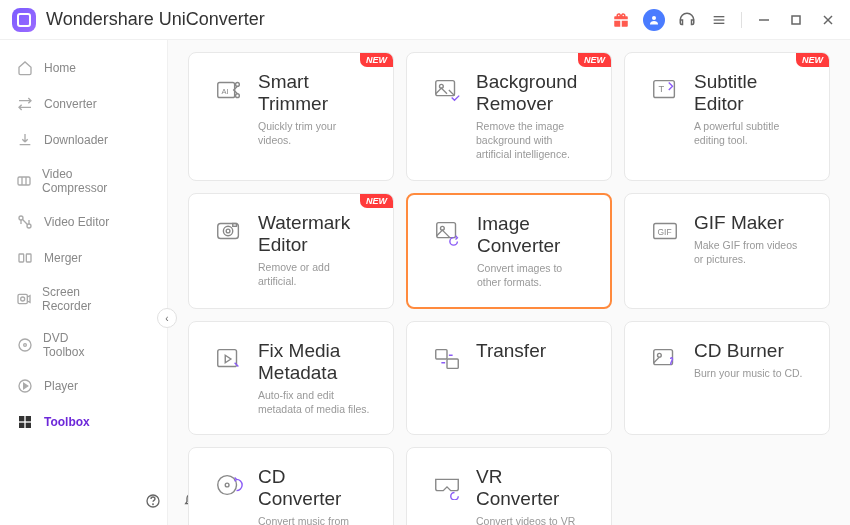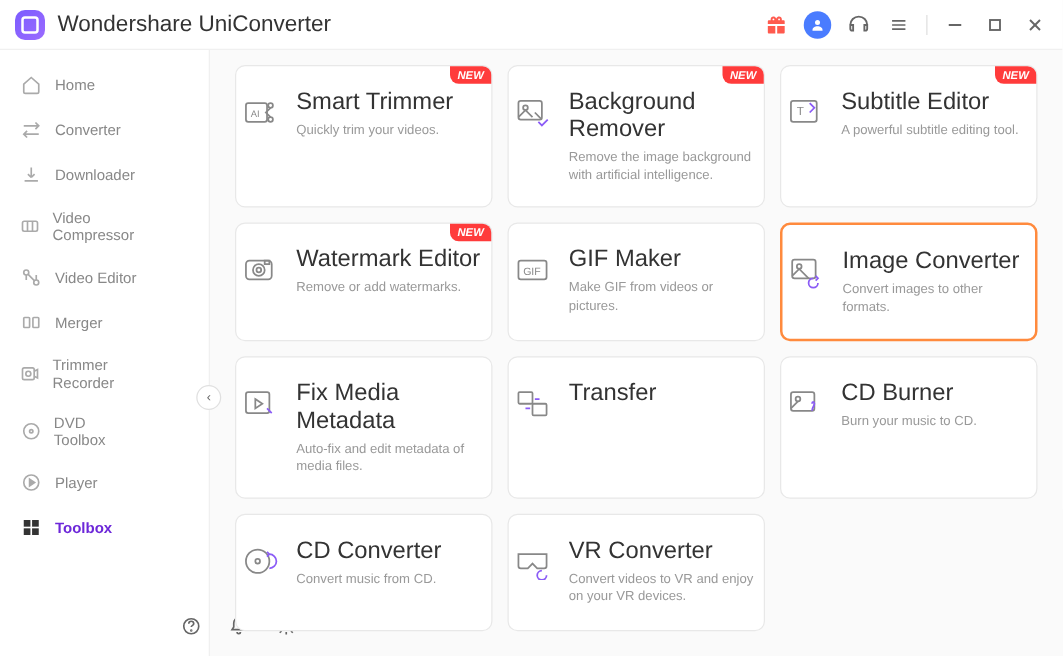--- a/index.html
+++ b/index.html
@@ -15,21 +15,21 @@
     .main { display: flex; height: calc(100% - 40px); }
     .sidebar { width: 168px; border-right: 1px solid #f0f0f0; display: flex; flex-direction: row; padding-top: 10px; position: relative; }
     .sidebar-item { display: flex; align-items: center; gap: 10px; padding: 9px 16px; font-size: 12px; color: #888; cursor: pointer; }
     .sidebar-item.active { font-weight: 700; color: #6d28d9; }
     .sidebar-icon { width: 18px; height: 18px; display: flex; align-items: center; justify-content: center; color: #aaa; }
     .sidebar-item.active .sidebar-icon { color: #333; }
     .collapse-btn { position: absolute; top: 268px; right: -10px; width: 20px; height: 20px; border-radius: 50%; background: #fff; border: 1px solid #e0e0e0; display: flex; align-items: center; justify-content: center; font-size: 10px; color: #666; cursor: pointer; }
     .sidebar-bottom { margin-top: auto; display: flex; gap: 18px; padding: 14px 18px; color: #888; }
     .content { flex: 1; padding: 12px 20px; overflow: auto; background: #fafafa; }
     .grid { display: grid; grid-template-columns: repeat(3, 1fr); gap: 12px; }
-    .card { border: 1px solid #e8e8e8; border-radius: 8px; padding: 18px 2px; display: flex; gap: 12px; position: relative; background: #fff; cursor: pointer; min-height: 94px; }
+    .card { border: 1px solid #e8e8e8; border-radius: 8px; padding: 18px 23px; display: flex; gap: 12px; position: relative; background: #fff; cursor: pointer; min-height: 94px; }
     .card.highlight { border: 2px solid #ff8a3d; }
     .card-icon { width: 34px; height: 34px; display: flex; align-items: flex-end; justify-content: center; color: #888; flex-shrink: 0; }
     .card-body { display: flex; flex-direction: column; gap: 4px; }
     .card-title { font-size: 19px; color: #333; font-weight: 500; }
     .card-desc { font-size: 10.5px; color: #999; line-height: 1.35; }
     .new-badge { position: absolute; top: 0; right: 0; background: #ff3b3b; color: white; font-size: 9px; font-weight: bold; padding: 2px 6px; border-radius: 0 7px 0 7px; font-style: italic; }
   </style>
 </head>
 <body>
 
@@ -138,21 +138,21 @@
           <span>Merger</span>
         </div>
         <div class="sidebar-item">
           <span class="sidebar-icon">
             <svg width="16" height="16" viewBox="0 0 24 24" fill="none" stroke="currentColor" stroke-width="2">
               <rect x="3" y="5" width="14" height="14" rx="2"></rect>
               <circle cx="10" cy="12" r="3"></circle>
               <path d="M17 9l4-2v10l-4-2"></path>
             </svg>
           </span>
-          <span>Trimmer Recorder</span>
+          <span>Screen Recorder</span>
         </div>
         <div class="sidebar-item">
           <span class="sidebar-icon">
             <svg width="16" height="16" viewBox="0 0 24 24" fill="none" stroke="currentColor" stroke-width="2">
               <circle cx="12" cy="12" r="9"></circle>
               <circle cx="12" cy="12" r="2"></circle>
             </svg>
           </span>
           <span>DVD Toolbox</span>
         </div>
@@ -252,48 +252,48 @@
           <div class="card-icon">
             <svg width="30" height="30" viewBox="0 0 32 32" fill="none" stroke="currentColor" stroke-width="1.5">
               <rect x="4" y="8" width="22" height="16" rx="3"></rect>
               <circle cx="15" cy="16" r="5"></circle>
               <circle cx="15" cy="16" r="2"></circle>
               <rect x="20" y="8" width="4" height="3"></rect>
             </svg>
           </div>
           <div class="card-body">
             <div class="card-title">Watermark Editor</div>
-            <div class="card-desc">Remove or add watermarks.</div>
-          </div>
-        </div>
-        <div class="card">
-          <div class="card-icon">
-            <svg width="30" height="30" viewBox="0 0 32 32" fill="none" stroke="currentColor" stroke-width="1.5">
-              <rect x="4" y="8" width="24" height="16" rx="2"></rect>
-              <text x="8" y="20" font-size="9" fill="currentColor" stroke="none">GIF</text>
-            </svg>
-          </div>
-          <div class="card-body">
-            <div class="card-title">GIF Maker</div>
-            <div class="card-desc">Make GIF from videos or pictures.</div>
+            <div class="card-desc">Remove or add artificial.</div>
           </div>
         </div>
         <div class="card highlight">
           <div class="card-icon">
             <svg width="30" height="30" viewBox="0 0 32 32" fill="none" stroke="currentColor" stroke-width="1.5">
               <rect x="4" y="6" width="20" height="16" rx="2"></rect>
               <circle cx="10" cy="12" r="2"></circle>
               <path d="M4 20l6-6 8 8"></path>
               <path d="M22 22a4 4 0 104 4" stroke="#8b5cf6"></path>
               <path d="M24 20l2 2-2 2" stroke="#8b5cf6"></path>
             </svg>
           </div>
           <div class="card-body">
             <div class="card-title">Image Converter</div>
             <div class="card-desc">Convert images to other formats.</div>
+          </div>
+        </div>
+        <div class="card">
+          <div class="card-icon">
+            <svg width="30" height="30" viewBox="0 0 32 32" fill="none" stroke="currentColor" stroke-width="1.5">
+              <rect x="4" y="8" width="24" height="16" rx="2"></rect>
+              <text x="8" y="20" font-size="9" fill="currentColor" stroke="none">GIF</text>
+            </svg>
+          </div>
+          <div class="card-body">
+            <div class="card-title">GIF Maker</div>
+            <div class="card-desc">Make GIF from videos or pictures.</div>
           </div>
         </div>
         <div class="card">
           <div class="card-icon">
             <svg width="30" height="30" viewBox="0 0 32 32" fill="none" stroke="currentColor" stroke-width="1.5">
               <rect x="4" y="6" width="20" height="18" rx="2"></rect>
               <path d="M12 12l6 4-6 4v-8z"></path>
               <path d="M22 20l4 4" stroke="#8b5cf6"></path>
             </svg>
           </div>

